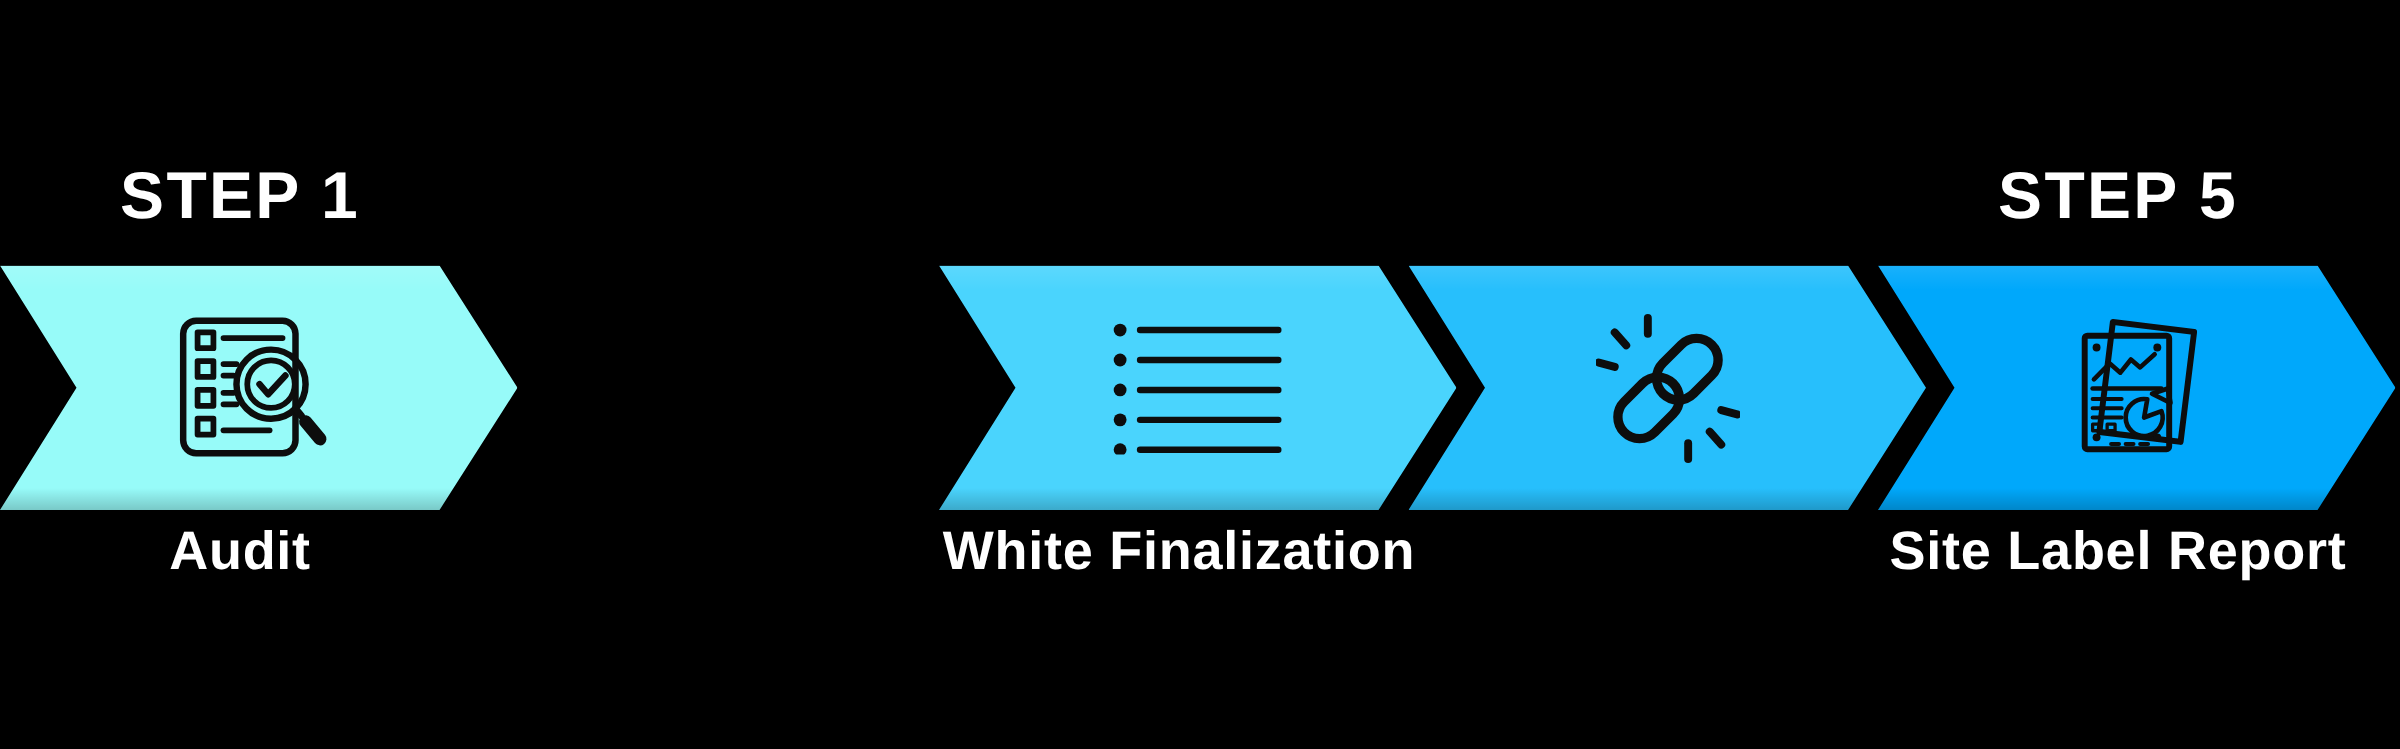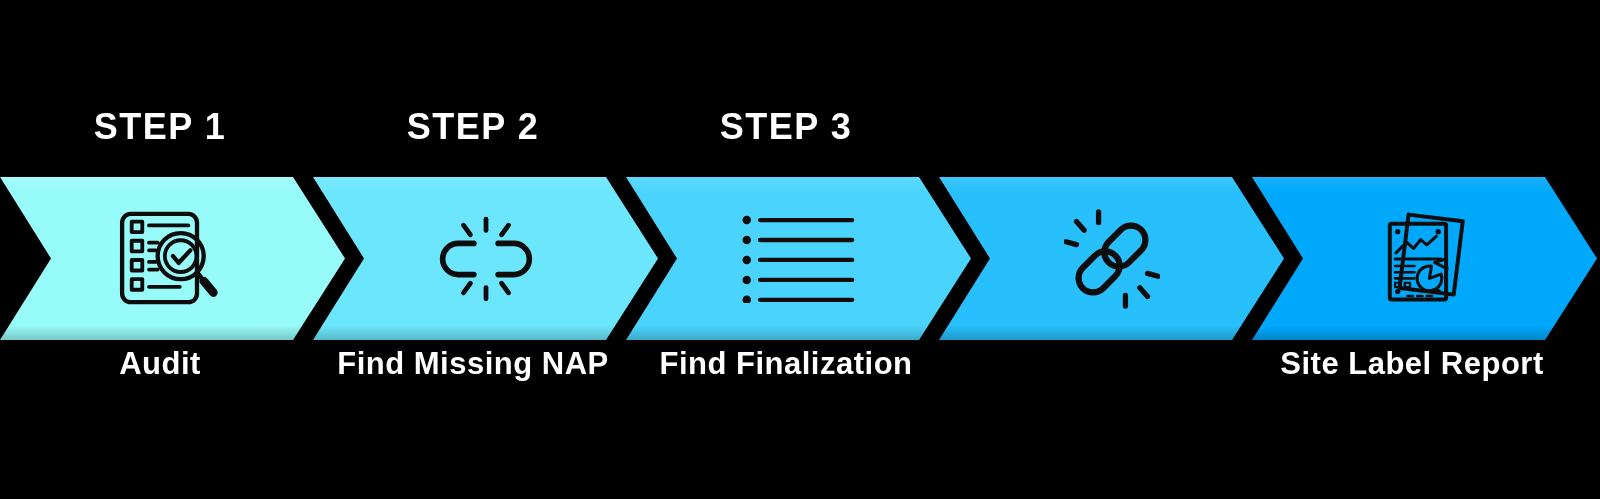--- a/index.html
+++ b/index.html
@@ -9,36 +9,36 @@
   }
   .diagram{position:absolute;inset:0;}
   .step{position:absolute;top:0;width:345px;height:499px;}
   .step.s1{left:0px;}
   .step.s2{left:313px;}
   .step.s3{left:626px;}
   .step.s4{left:939px;}
   .step.s5{left:1252px;}
   .step-header{
     position:absolute;top:106px;left:0;width:320px;text-align:center;
-    color:#fff;font-size:36px;font-weight:800;letter-spacing:1.5px;
+    color:#fff;font-size:44px;font-weight:800;letter-spacing:1.5px;
     text-shadow:0 2px 2px rgba(0,0,0,0.65), 0 0 1px rgba(0,0,0,0.8);
     white-space:nowrap;
   }
   .arrow{
     position:absolute;top:177px;left:0;width:345px;height:163px;
     clip-path:polygon(0 0, 293px 0, 345px 50%, 293px 100%, 0 100%, 51px 50%);
     display:flex;align-items:center;justify-content:center;
     background-image:linear-gradient(180deg,
       rgba(255,255,255,0.10) 0%, rgba(255,255,255,0) 10%,
       rgba(0,0,0,0) 91%, rgba(0,0,0,0.20) 100%);
   }
   .arrow svg{display:block;}
   .step-label{
     position:absolute;top:346px;left:0;width:320px;text-align:center;
-    color:#fff;font-size:31px;font-weight:800;letter-spacing:0.5px;
+    color:#fff;font-size:36px;font-weight:800;letter-spacing:0.5px;
     text-shadow:0 2px 2px rgba(0,0,0,0.65), 0 0 1px rgba(0,0,0,0.8);
     white-space:nowrap;
   }
   .icon-stroke{stroke:#0d0d0d;fill:none;stroke-linecap:round;stroke-linejoin:round;}
   .icon-fill{fill:#0d0d0d;stroke:none;}
 </style>
 </head>
 <body style="background-color: rgb(0, 0, 0);">
 
 <div class="diagram">
@@ -59,74 +59,58 @@
         <circle class="icon-stroke" stroke-width="4.5" cx="64" cy="47" r="24"></circle>
         <circle class="icon-stroke" stroke-width="4" cx="64" cy="47" r="16.5"></circle>
         <path class="icon-stroke" stroke-width="4.5" d="M56 47 l6 7 l12 -13"></path>
         <path class="icon-stroke" stroke-width="5" d="M81 64 l4 5"></path>
         <path class="icon-stroke" stroke-width="9" d="M88 73 L98 85"></path>
       </svg>
     </div>
     <div class="step-label">Audit</div>
   </div>
 
-  <div class="step s2">
-    <div class="step-header">STEP 2</div>
-    <div class="arrow" style="background-color: rgb(108, 230, 252);">
-      <svg width="104" height="88" viewBox="0 0 120 100">
-        <path class="icon-stroke" stroke-width="6.5" d="M46 32 H28 a18 18 0 0 0 0 36 H46"></path>
-        <path class="icon-stroke" stroke-width="6.5" d="M74 32 H92 a18 18 0 0 1 0 36 H74"></path>
-        <path class="icon-stroke" stroke-width="5.5" d="M60 17 V4"></path>
-        <path class="icon-stroke" stroke-width="5.5" d="M42 22 L34 11"></path>
-        <path class="icon-stroke" stroke-width="5.5" d="M78 22 L86 11"></path>
-        <path class="icon-stroke" stroke-width="5.5" d="M60 83 V96"></path>
-        <path class="icon-stroke" stroke-width="5.5" d="M42 78 L34 89"></path>
-        <path class="icon-stroke" stroke-width="5.5" d="M78 78 L86 89"></path>
-      </svg>
-    </div>
-    <div class="step-label">Find Missing NAP</div>
-  </div>
 
   <div class="step s3">
-    <div class="step-header">STEP 3</div>
     <div class="arrow" style="background-color: rgb(74, 212, 253);">
       <svg width="114" height="88" viewBox="0 0 120 92">
         <circle class="icon-fill" cx="5" cy="5" r="4.5"></circle>
           <path class="icon-stroke" stroke-width="4.5" d="M19 5 H116"></path>
         <circle class="icon-fill" cx="5" cy="26" r="4.5"></circle>
           <path class="icon-stroke" stroke-width="4.5" d="M19 26 H116"></path>
         <circle class="icon-fill" cx="5" cy="47" r="4.5"></circle>
           <path class="icon-stroke" stroke-width="4.5" d="M19 47 H116"></path>
         <circle class="icon-fill" cx="5" cy="68" r="4.5"></circle>
           <path class="icon-stroke" stroke-width="4.5" d="M19 68 H116"></path>
         <circle class="icon-fill" cx="5" cy="89" r="4.5"></circle>
           <path class="icon-stroke" stroke-width="4.5" d="M19 89 H116"></path>
       </svg>
     </div>
-    <div class="step-label">Find Finalization</div>
+    <div class="step-label">White Finalization</div>
   </div>
 
   <div class="step s4">
     <div class="arrow" style="background-color: rgb(39, 191, 252);">
       <svg width="96" height="100" viewBox="0 0 100 104">
         <g transform="rotate(-45 50 52)">
           <rect class="icon-stroke" stroke-width="6.5" x="7" y="37" width="48" height="30" rx="15"></rect>
           <rect class="icon-stroke" stroke-width="6.5" x="45" y="37" width="48" height="30" rx="15"></rect>
         </g>
         <path class="icon-stroke" stroke-width="5.5" d="M36 14 V3"></path>
         <path class="icon-stroke" stroke-width="5.5" d="M21 22 L13 13"></path>
         <path class="icon-stroke" stroke-width="5.5" d="M13 37 L2 34"></path>
         <path class="icon-stroke" stroke-width="5.5" d="M64 90 V101"></path>
         <path class="icon-stroke" stroke-width="5.5" d="M79 82 L87 91"></path>
         <path class="icon-stroke" stroke-width="5.5" d="M87 67 L98 70"></path>
       </svg>
     </div>
   </div>
 
   <div class="step s5">
+    <div class="step-header">STEP 5</div>
     <div class="arrow" style="background-color: rgb(0, 168, 251);">
       <svg width="88" height="96" viewBox="0 0 100 104">
         <rect class="icon-stroke" stroke-width="4.5" x="26" y="5" width="62" height="84" transform="rotate(7 57 47)"></rect>
         <rect class="icon-stroke" stroke-width="4.5" x="10" y="12" width="64" height="86" rx="2"></rect>
         <circle class="icon-fill" cx="19" cy="21" r="3"></circle>
         <circle class="icon-fill" cx="65" cy="21" r="3"></circle>
         <circle class="icon-fill" cx="19" cy="89" r="3"></circle>
         <circle class="icon-fill" cx="65" cy="89" r="3"></circle>
         <path class="icon-stroke" stroke-width="3.5" d="M17 45 L29 33 L37 40 L45 30 L52 36 L63 26"></path>
         <path class="icon-stroke" stroke-width="3.5" d="M16 52 H68"></path>

